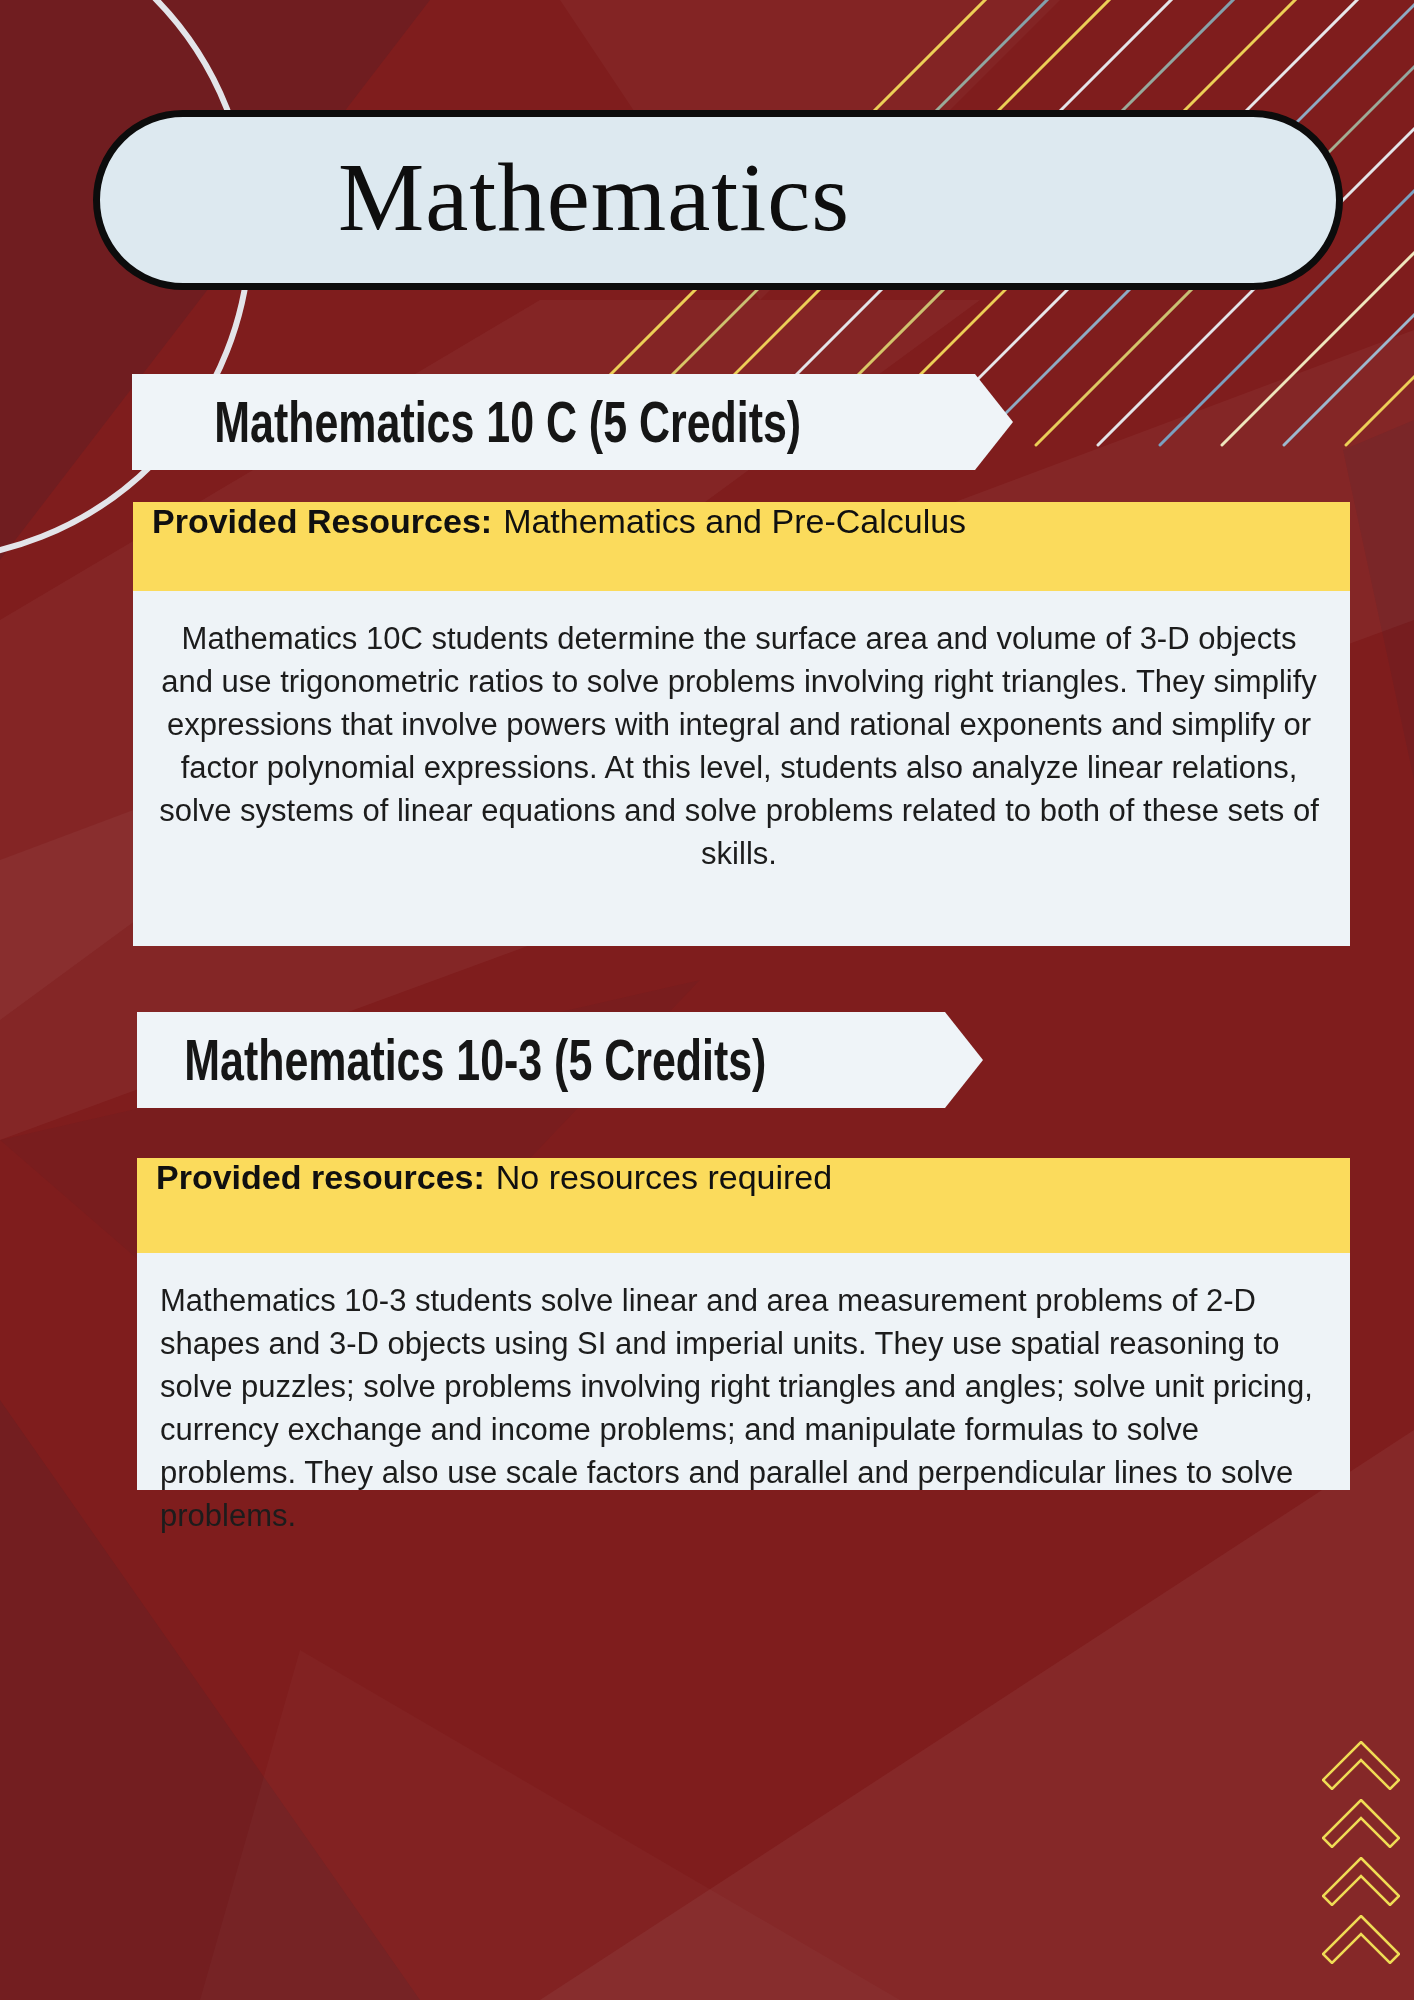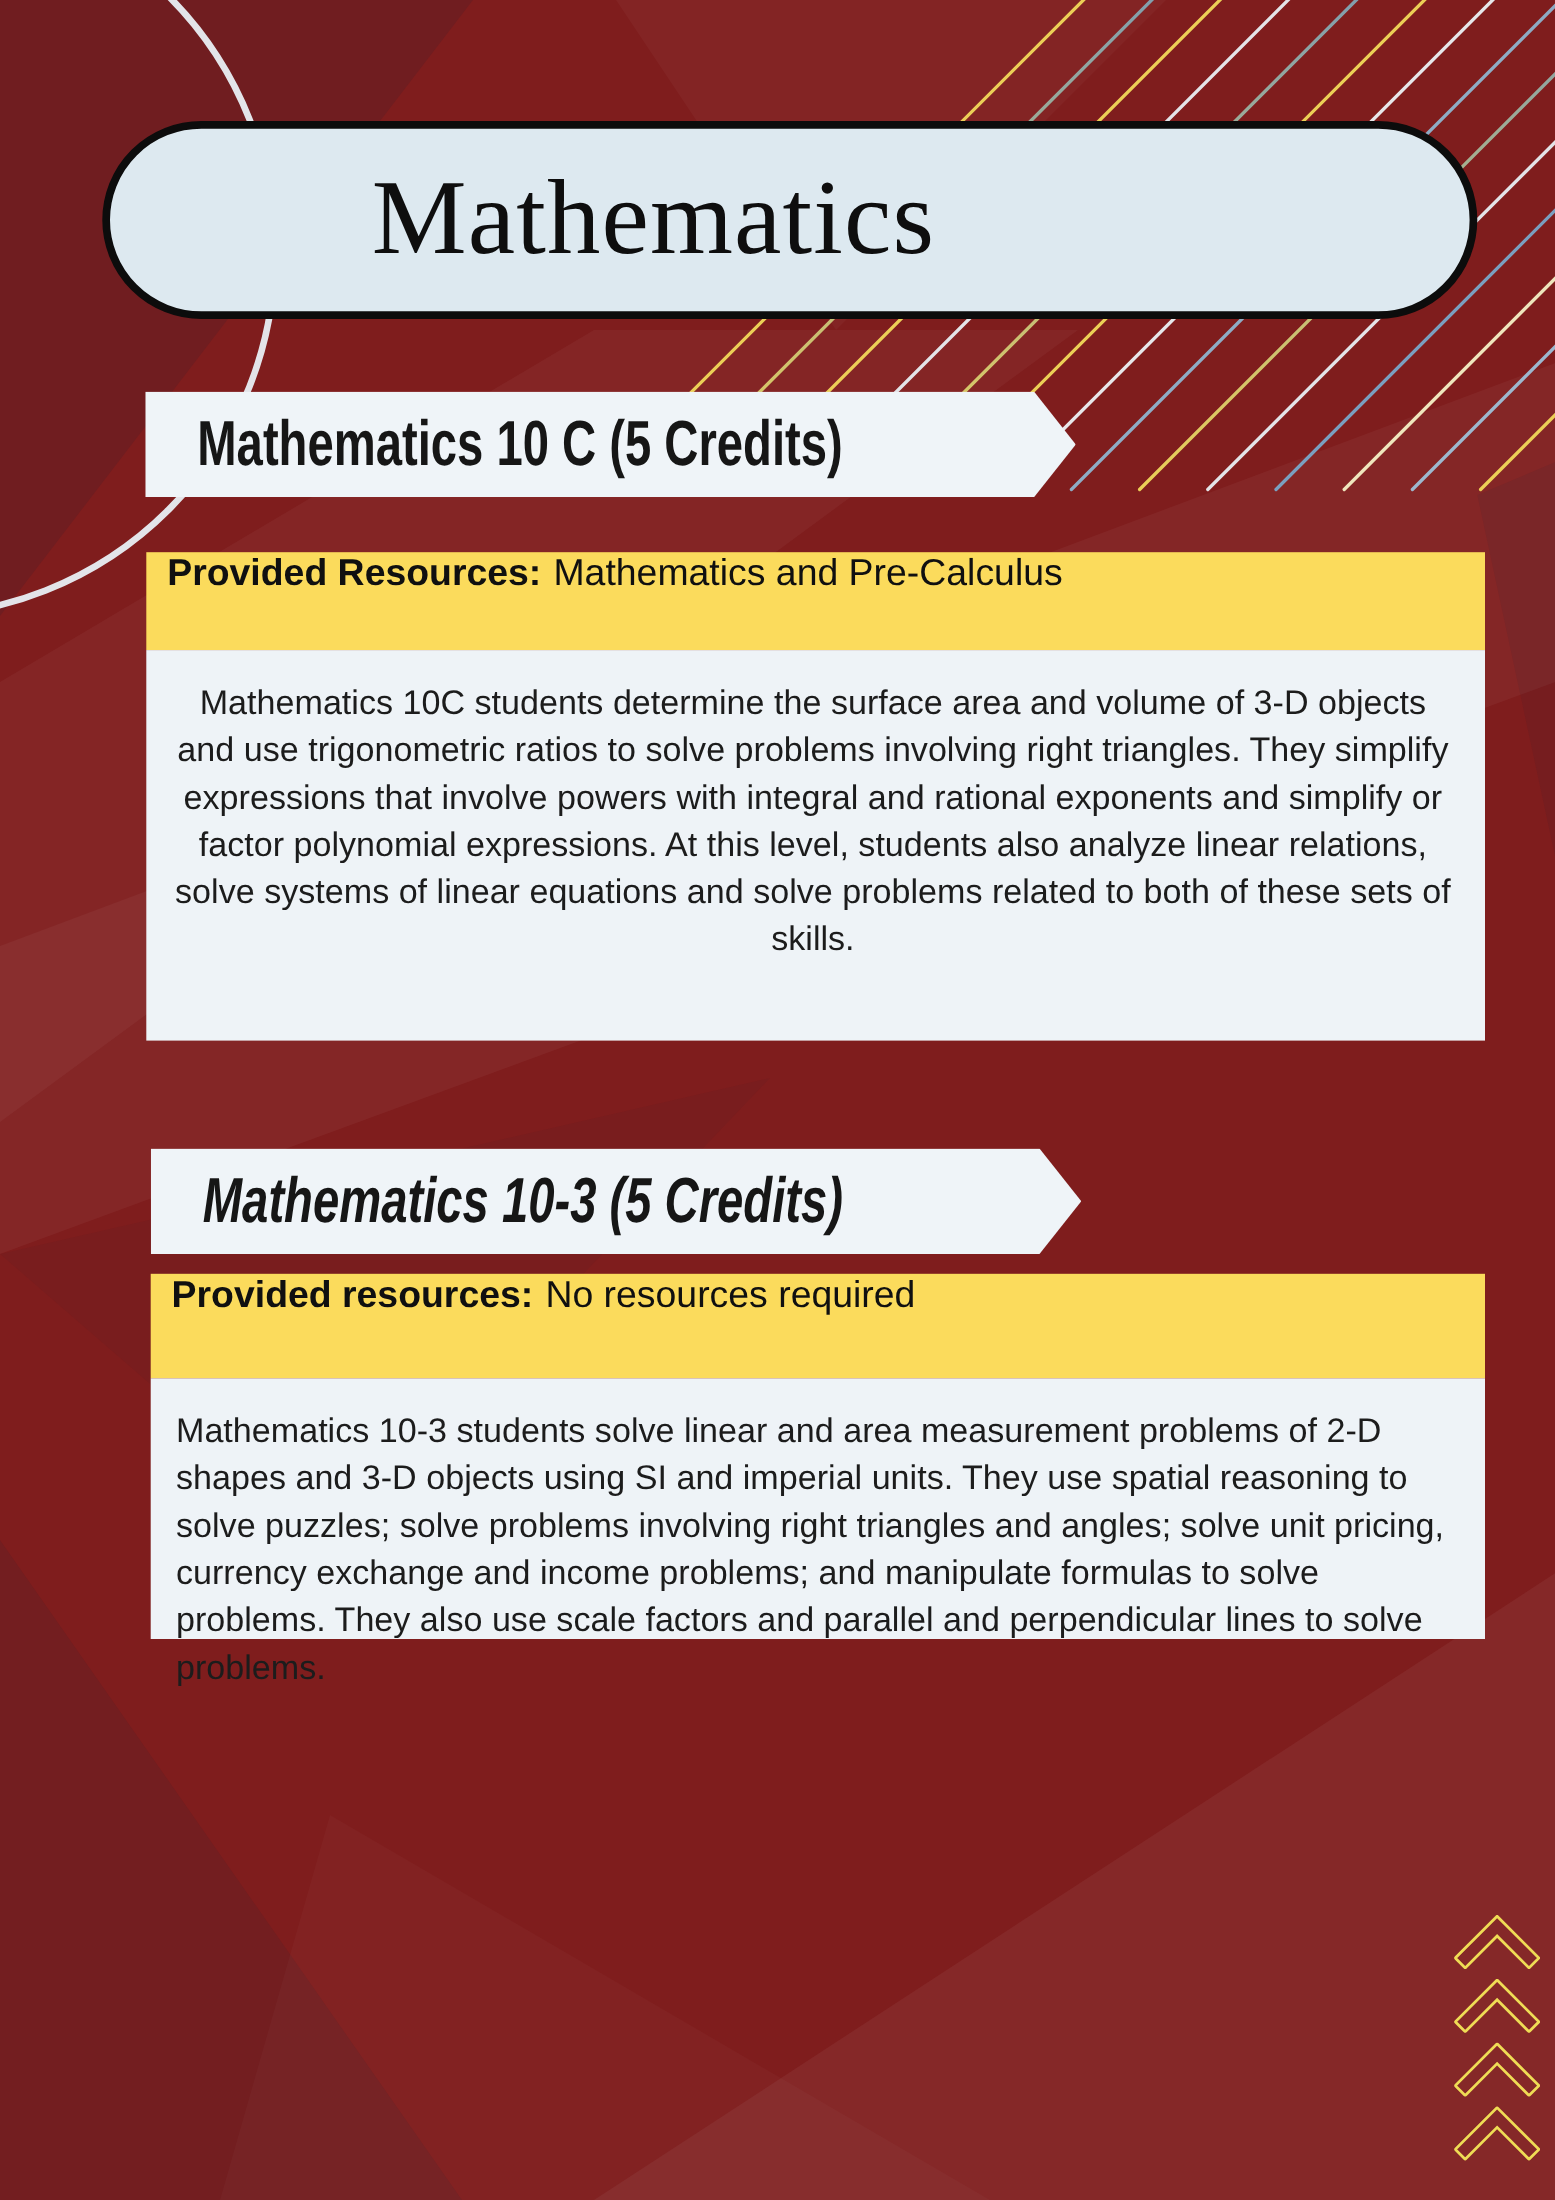--- a/index.html
+++ b/index.html
@@ -39,22 +39,22 @@
   }
   .banner span{
     display:inline-block;
     padding-left:64px;
     font-size:58px;line-height:96px;
     font-weight:600;color:#161616;
     transform:scaleX(0.74);
     transform-origin:left center;
     white-space:nowrap;
   }
-  .banner1{left:132px;top:356px;}
-  .banner2{left:137px;top:1044px;font-style:italic;}
+  .banner1{left:132px;top:374px;padding-left:35px;}
+  .banner2{left:137px;top:1012px;}
 
   
   .resbar{
     position:absolute;
     background:#fbdb5c;
     color:#101010;
     font-size:34px;
     display:flex;align-items:flex-start;
     padding-left:19px;box-sizing:border-box;
     white-space:nowrap;

